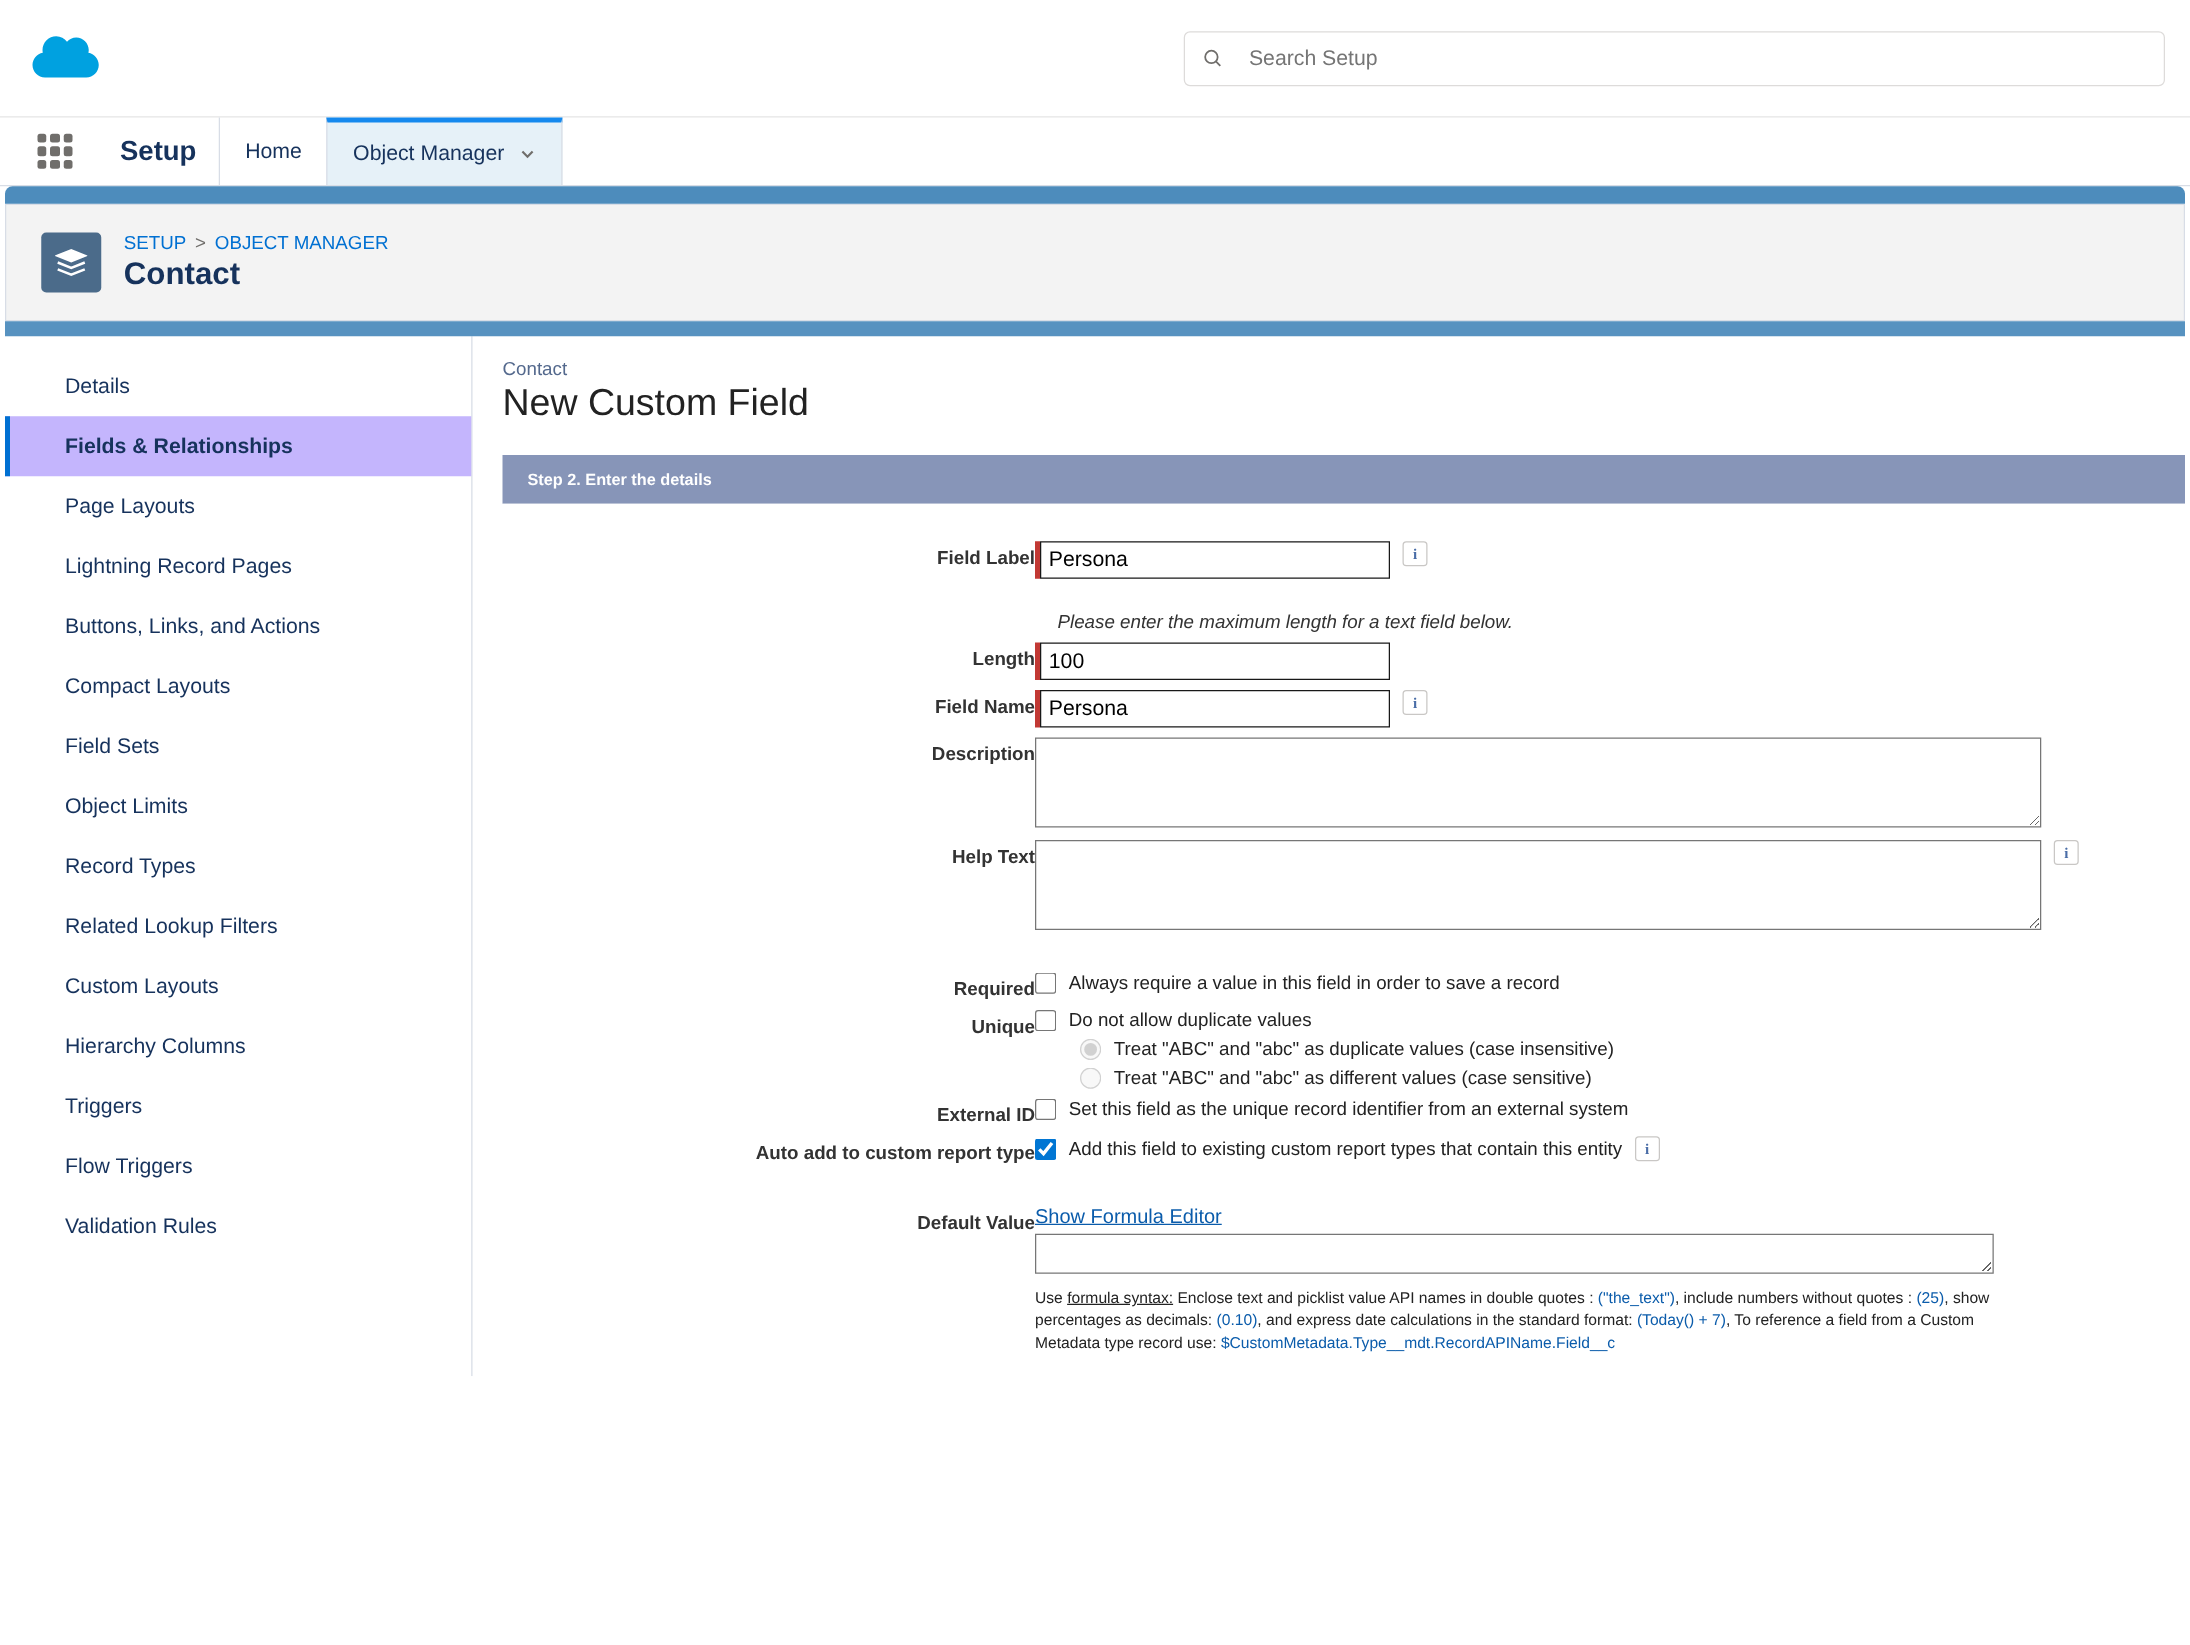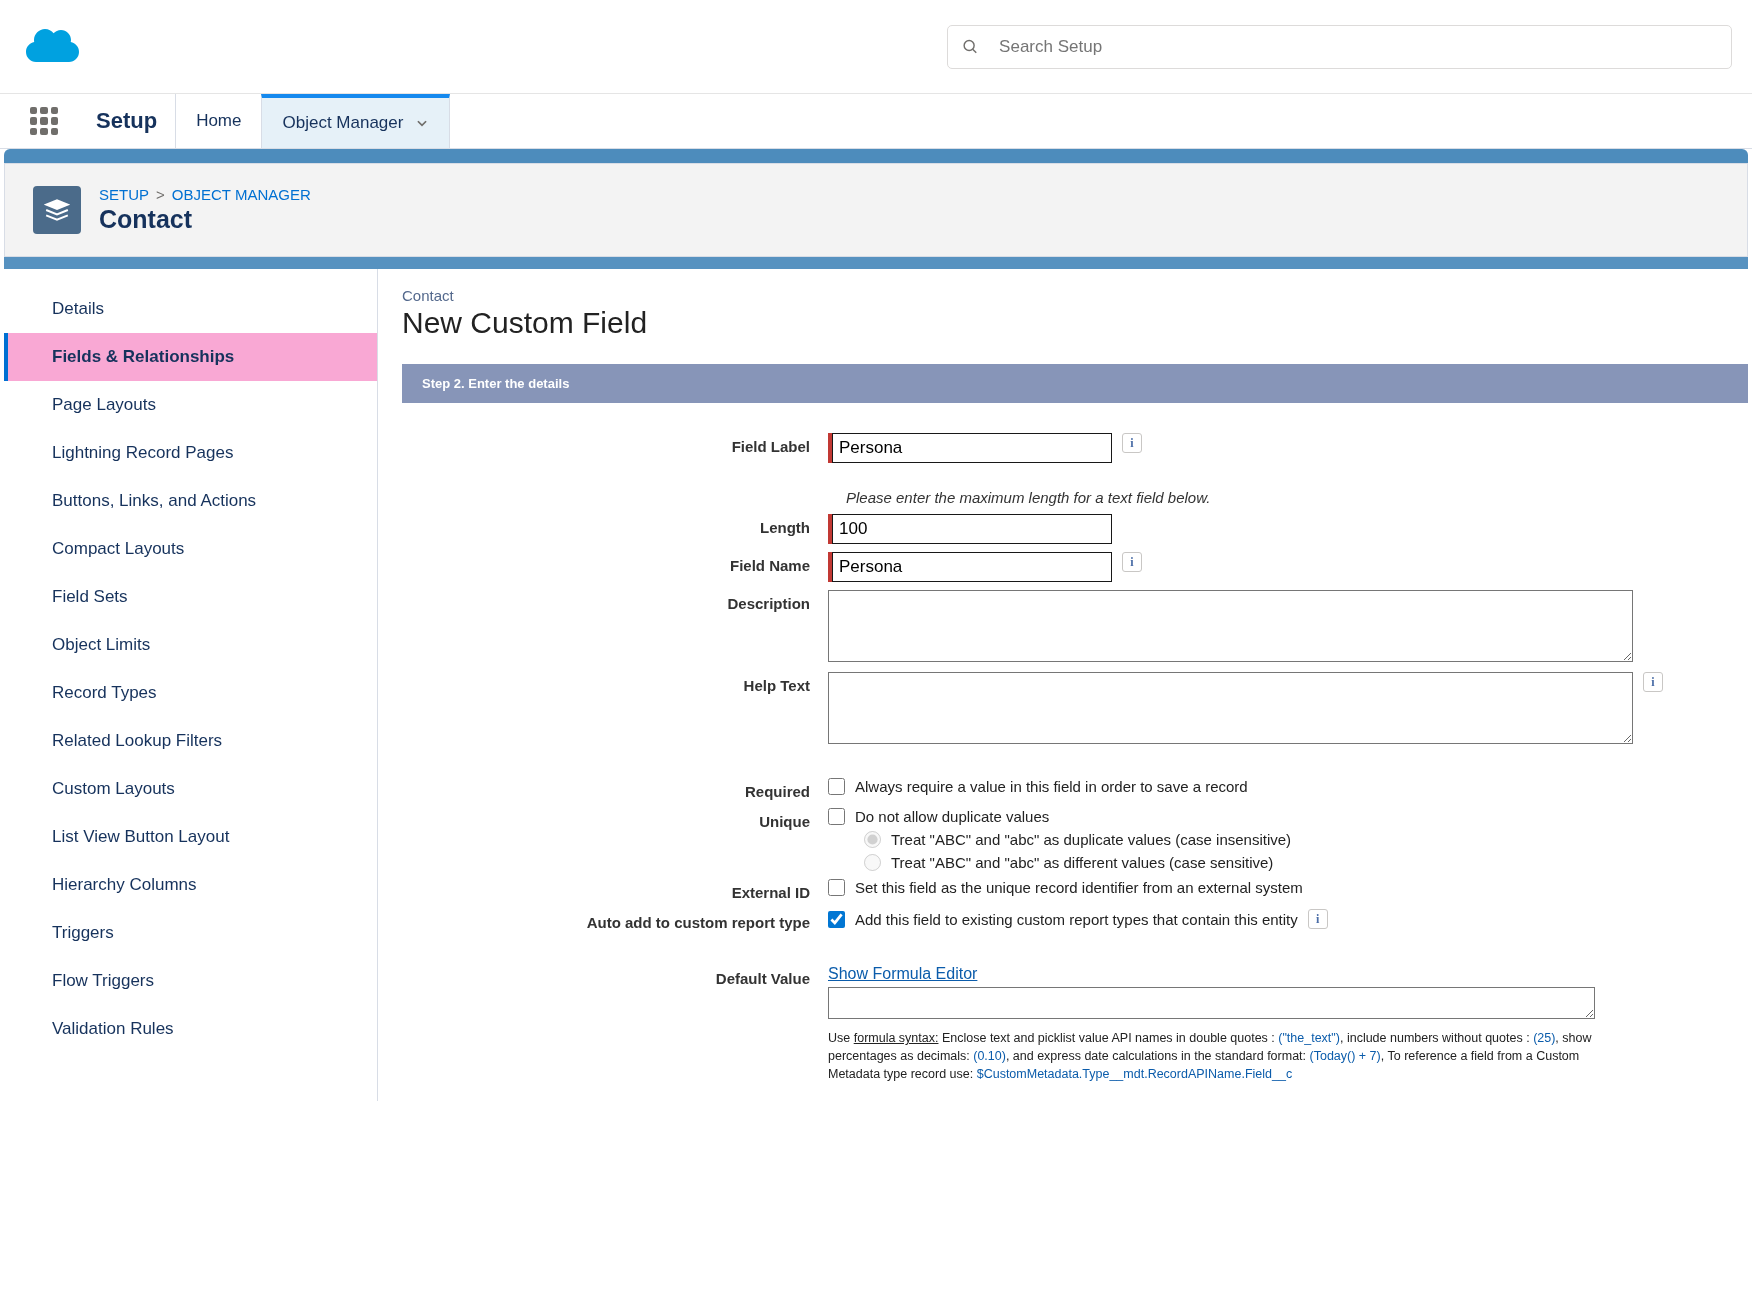--- a/index.html
+++ b/index.html
@@ -31,31 +31,31 @@
 .breadcrumb { font-size: 15px; color: #0070d2; font-weight: 400; }
 .breadcrumb .sep { color: #706e6b; margin: 0 3px; }
 .header-title { font-size: 25px; font-weight: 700; color: #16325c; margin-top: 2px; }
 
 .blue-band2 { background: #3a7fb5; height: 12px; margin: 0 4px; opacity: 0.85; }
 
 
 .main { display: flex; margin: 0 4px; }
 .sidebar { width: 374px; background: #fff; border-right: 1px solid #d8dde6; padding: 16px 0; }
 .side-item { padding: 14px 48px; font-size: 17px; color: #16325c; cursor: pointer; }
-.side-item.active { background: #f9a8d4; font-weight: 700; border-left: 4px solid #0070d2; padding-left: 44px; }
+.side-item.active { background: #c4b5fd; font-weight: 700; border-left: 4px solid #0070d2; padding-left: 44px; }
 
 .content { flex: 1; padding: 18px 0 0 24px; }
 .obj-name { font-size: 15px; color: #54698d; font-weight: 500; }
 .page-title { font-size: 30px; font-weight: 400; color: #222; margin-top: 2px; }
 
 .step-head { background: #8795b8; color: #fff; font-weight: 700; font-size: 13px; padding: 12px 20px; margin-top: 24px; }
 .form-area { background: #fff; padding: 30px 16px 10px 16px; }
 
 .form-row { display: flex; align-items: flex-start; margin-bottom: 8px; }
-.form-label { width: 410px; text-align: right; padding-right: 18px; font-size: 15px; color: #333; font-weight: 700; padding-top: 5px; }
+.form-label { width: 410px; text-align: right; font-size: 15px; color: #333; font-weight: 700; padding-top: 5px; }
 .form-field { flex: 1; display: flex; align-items: flex-start; gap: 10px; }
 .req-input { display: flex; align-items: stretch; }
 .req-bar { width: 4px; background: #c23934; }
 .text-input { width: 280px; height: 30px; border: 1px solid #181818; padding: 3px 6px; font-size: 17px; }
 .info-icon { width: 20px; height: 20px; border: 1px solid #c9c7c5; border-radius: 3px; display: flex; align-items: center; justify-content: center; font-family: Georgia, serif; font-weight: bold; color: #4a6da7; font-size: 12px; background: #fff; cursor: help; }
 
 .hint { font-size: 15px; color: #333; margin: 26px 0 8px 428px; font-style: italic; }
 
 textarea.big { width: 805px; height: 72px; border: 1px solid #767676; resize: both; padding: 4px; font-size: 14px; }
 
@@ -142,21 +142,20 @@
     <div class="side-item active">Fields &amp; Relationships</div>
     <div class="side-item">Page Layouts</div>
     <div class="side-item">Lightning Record Pages</div>
     <div class="side-item">Buttons, Links, and Actions</div>
     <div class="side-item">Compact Layouts</div>
     <div class="side-item">Field Sets</div>
     <div class="side-item">Object Limits</div>
     <div class="side-item">Record Types</div>
     <div class="side-item">Related Lookup Filters</div>
     <div class="side-item">Custom Layouts</div>
-    <div class="side-item">List View Button Layout</div>
     <div class="side-item">Hierarchy Columns</div>
     <div class="side-item">Triggers</div>
     <div class="side-item">Flow Triggers</div>
     <div class="side-item">Validation Rules</div>
   </div>
 
   <div class="content">
     <div class="obj-name">Contact</div>
     <div class="page-title">New Custom Field</div>
 

